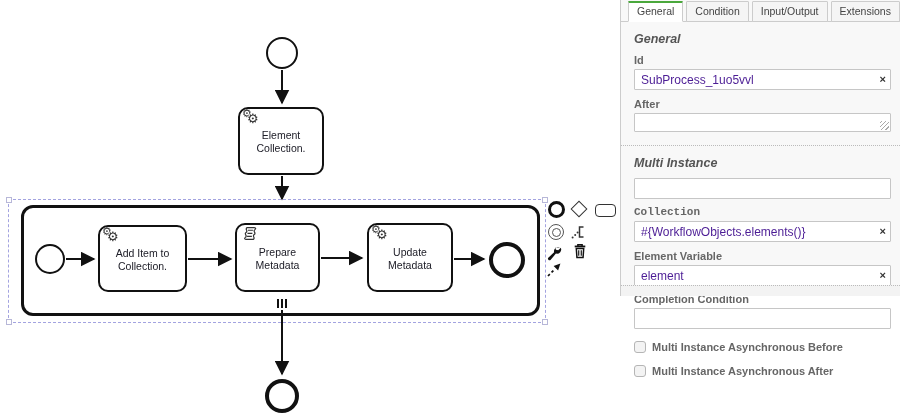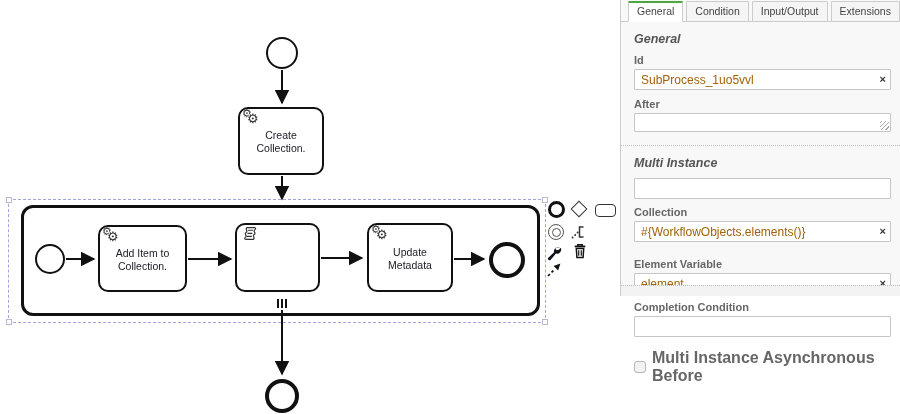--- a/index.html
+++ b/index.html
@@ -47,32 +47,32 @@
     color: #444; position: relative; top: 1px; border-radius: 1px 1px 0 0; cursor: pointer; }
   .tab.active { background: #fff; border-top: 2px solid #4aa83c; padding-top: 2px;
     border-bottom: 1px solid #fff; font-weight: normal; }
   .content { padding: 10px 9px 0 13px; }
   .sec-heading { font-size: 12.5px; font-weight: bold; font-style: italic; color: #555;
     margin-bottom: 8px; }
   .fld-label { display: block; font-weight: bold; color: #666; font-size: 11px;
     line-height: 12px; margin-bottom: 3px; }
   .input-wrap { position: relative; margin-bottom: 7px; }
   .input-wrap input, .input-wrap textarea { width: 100%; height: 21px; border: 1px solid #c6c6c6;
-    background: #fff; font-family: "Liberation Sans", sans-serif; font-size: 12px; color: #a16207;
+    background: #fff; font-family: "Liberation Sans", sans-serif; font-size: 12px; color: #4c1d95;
     padding: 2px 18px 2px 6px; border-radius: 1px; resize: none; display: block; }
   .input-wrap textarea { height: 19px; padding-right: 6px; overflow: hidden; }
   .clear-btn { position: absolute; right: 5px; top: 4px; font-size: 11px; font-weight: bold;
     color: #333; cursor: pointer; line-height: 12px; }
   .resize-grip { position: absolute; right: 2px; bottom: 2px; width: 9px; height: 9px;
     background: repeating-linear-gradient(-45deg, transparent 0 2px, #aaa 2px 3px); cursor: nwse-resize; }
   .dotted-sep { border: 0; border-top: 1px dotted #bbb; margin: 13px -9px 10px -13px; }
   .cb-row { display: flex; align-items: center; margin-top: 12px; }
   .cb-box { width: 12px; height: 12px; background: #f3f3f3; border: 1px solid #b5b5b5;
     border-radius: 3px; margin-right: 6px; cursor: pointer; flex: none; }
-  .cb-label { font-weight: bold; color: #666; font-size: 16px; }
+  .cb-label { font-weight: bold; color: #666; font-size: 11px; }
   .panel-footer { position: absolute; left: 0; bottom: 0; width: 100%; height: 11px;
     border-top: 1px dotted #bbb; background: #f3f3f3; }
 </style>
 </head>
 <body>
 
 <div class="app">
 
   <div class="canvas">
 
@@ -96,38 +96,39 @@
     <div class="node event" style="left:266px;top:37px;width:32px;height:32px;"></div>
     <div class="node event" style="left:35px;top:244px;width:30px;height:30px;"></div>
     <div class="node event end" style="left:489px;top:242px;width:36px;height:36px;"></div>
     <div class="node event end" style="left:265px;top:379px;width:34px;height:34px;"></div>
 
     <div class="node task" style="left:238px;top:107px;width:86px;height:68px;">
       <span class="task-icon">
         <span class="g-back">⚙</span>
           <span class="g-front">⚙</span>
       </span>
-      <span>Create Collection.</span>
+      <span>Element Collection.</span>
     </div>
 
     <div class="node task" style="left:98px;top:225px;width:89px;height:67px;">
       <span class="task-icon">
         <span class="g-back">⚙</span>
           <span class="g-front">⚙</span>
       </span>
       <span>Add Item to Collection.</span>
     </div>
 
     <div class="node task" style="left:235px;top:223px;width:85px;height:69px;">
       <span class="task-icon">
         <svg width="15" height="15" viewBox="0 0 14 14">
           <path d="M4.8 1.5 C2.2 3 6.2 4.4 3.8 6 C1.4 7.6 5.6 9 3.2 10.6 C1.8 11.6 2.6 12.5 4 12.5 L10.5 12.5 C13 11 9 9.6 11.4 8 C13.8 6.4 9.6 5 12 3.4 C13.4 2.4 12.6 1.5 11.2 1.5 Z" fill="none" stroke="#333" stroke-width="1.1"></path>
           <path d="M5.6 4 H10.2 M5.1 6.9 H9.7 M4.7 9.7 H9.2" stroke="#333" stroke-width="1"></path>
         </svg>
       </span>
+      <span>Prepare Metadata</span>
     </div>
 
     <div class="node task" style="left:367px;top:223px;width:86px;height:69px;">
       <span class="task-icon">
         <span class="g-back">⚙</span>
           <span class="g-front">⚙</span>
       </span>
       <span>Update Metadata</span>
     </div>
 
@@ -199,38 +200,42 @@
       </div>
 
       <hr class="dotted-sep">
 
       <div class="sec-heading">Multi Instance</div>
 
       <div class="input-wrap">
         <input type="text" value="" style="">
       </div>
 
-      <label class="fld-label" style="margin-top:5px;">Collection</label>
+      <label class="fld-label" style="margin-top:5px;font-family:Liberation Mono, monospace;">Collection</label>
       <div class="input-wrap">
         <input type="text" value="#{WorkflowObjects.elements()}" style="">
         <span class="clear-btn">×</span>
       </div>
 
-      <label class="fld-label" style="margin-top:16px;">Element Variable</label>
+      <label class="fld-label" style="margin-top:8px;">Element Variable</label>
       <div class="input-wrap">
         <input type="text" value="element" style="">
         <span class="clear-btn">×</span>
       </div>
 
       <label class="fld-label" style="margin-top:5px;">Completion Condition</label>
       <div class="input-wrap">
         <input type="text" value="" style="">
       </div>
 
       <div class="cb-row">
         <span class="cb-box"></span>
         <span class="cb-label">Multi Instance Asynchronous Before</span>
       </div>
+      <div class="cb-row">
+        <span class="cb-box"></span>
+        <span class="cb-label">Multi Instance Asynchronous After</span>
+      </div>
     </div>
 
     <div class="panel-footer"></div>
   </div>
 </div>
 
 </body></html>

